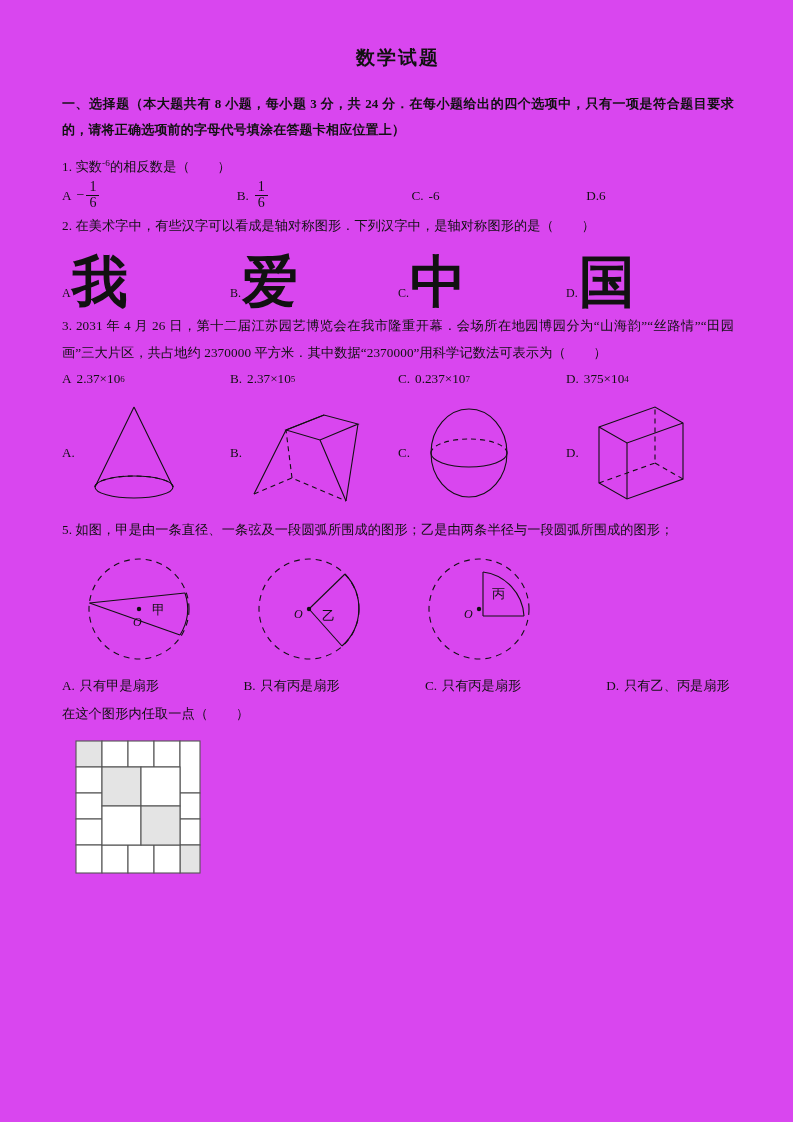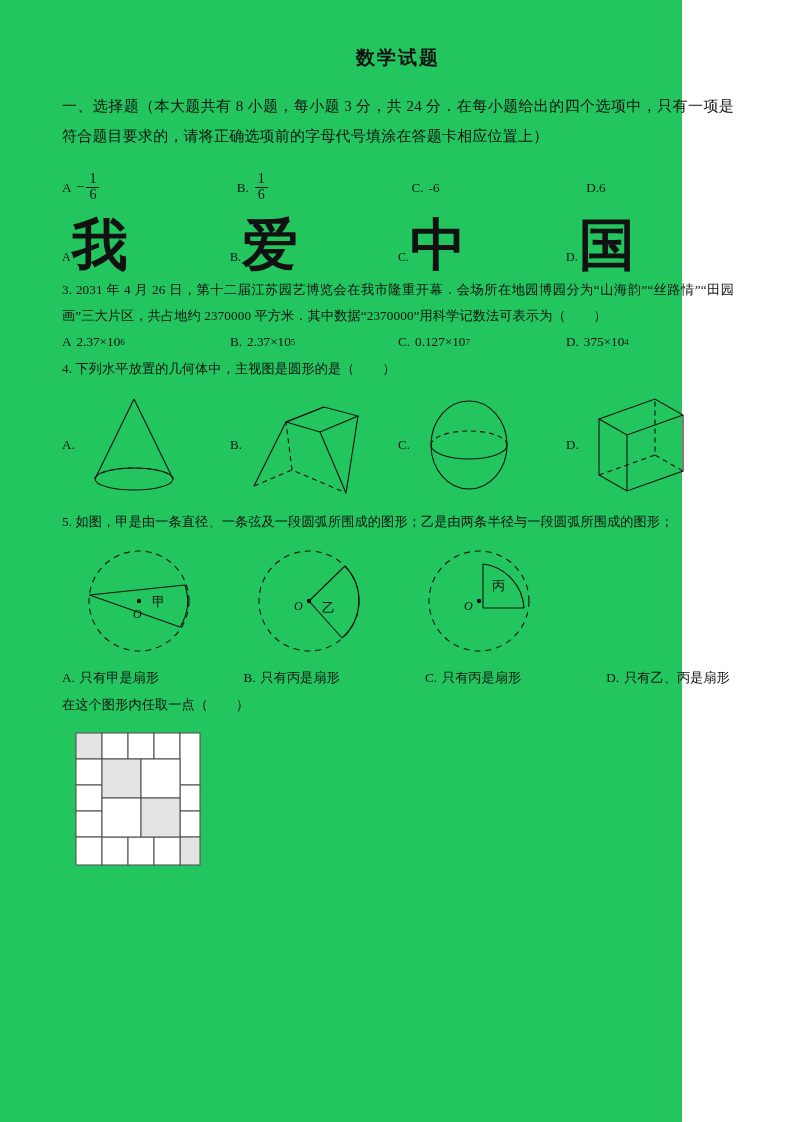--- a/index.html
+++ b/index.html
@@ -11,23 +11,23 @@
     width: 793px;
     height: 1122px;
     position: relative;
     font-family: "Liberation Serif", "DejaVu Serif", serif;
     color: #111111;
     overflow: hidden;
   }
   .page {
     position: absolute;
     left: 0; top: 0;
-    width: 682px;
+    width: 793px;
     height: 1122px;
-    background: #22c55e;
+    background: #d946ef;
   }
   .content {
     position: absolute;
     left: 62px;
     top: 46px;
     width: 672px;
   }
 
   
   .doc-title {
@@ -35,25 +35,25 @@
     font-size: 19px;
     font-weight: bold;
     letter-spacing: 2px;
     margin: 0 0 20px 0;
     line-height: 1.3;
     font-family: "Liberation Serif", "DejaVu Serif", serif;
   }
 
   
   .section-head {
-    font-size: 15px;
-    font-weight: normal;
+    font-size: 13px;
+    font-weight: bold;
     line-height: 2.05;
     text-align: justify;
-    margin: 0 0 20px 0;
+    margin: 0 0 10px 0;
     letter-spacing: 0.2px;
   }
 
   
   .q {
     margin: 0 0 2px 0;
   }
   .q-stem {
     font-size: 13.2px;
     line-height: 2.0;
@@ -179,20 +179,24 @@
 <body>
 
 <div class="page">
   <div class="content">
 
     <div class="doc-title">数学试题</div>
 
     <div class="section-head">一、选择题（本大题共有 8 小题，每小题 3 分，共 24 分．在每小题给出的四个选项中，只有一项是符合题目要求的，请将正确选项前的字母代号填涂在答题卡相应位置上）</div>
 
     <div class="q">
+      <div class="q-stem">
+        <span>1.</span>
+        <span>实数</span><sup class="sup-small">-6</sup><span>的相反数是（</span><span class="blank-paren">&nbsp;&nbsp;&nbsp;</span><span>）</span>
+      </div>
       <div class="opts opts-q1">
         <div class="opt">
           <span class="opt-lbl">A</span>
           <span class="neg-sign">−</span>
           <span class="frac">
             <span class="num">1</span>
             <span class="den">6</span>
           </span>
         </div>
         <div class="opt">
@@ -206,20 +210,24 @@
           <span class="opt-lbl">C.</span>
           <span>-6</span>
         </div>
         <div class="opt">
           <span class="opt-lbl">D.6</span>
         </div>
       </div>
     </div>
 
     <div class="q">
+      <div class="q-stem">
+        <span>2.</span>
+        <span>在美术字中，有些汉字可以看成是轴对称图形．下列汉字中，是轴对称图形的是（</span><span class="blank-paren">&nbsp;&nbsp;&nbsp;</span><span>）</span>
+      </div>
       <div class="hanzi-row">
         <div class="hanzi-cell">
           <span class="hanzi-lbl">A</span>
           <span class="hanzi">我</span>
         </div>
         <div class="hanzi-cell">
           <span class="hanzi-lbl">B.</span>
           <span class="hanzi">爱</span>
         </div>
         <div class="hanzi-cell">
@@ -248,40 +256,36 @@
         </div>
         <div class="opt">
           <span class="opt-lbl">B.</span>
           <span>2.37</span>
             <span>×</span>
             <span>10</span>
             <sup class="exp">5</sup>
         </div>
         <div class="opt">
           <span class="opt-lbl">C.</span>
-          <span>0.127</span>
+          <span>0.237</span>
             <span>×</span>
             <span>10</span>
             <sup class="exp">7</sup>
         </div>
         <div class="opt">
           <span class="opt-lbl">D.</span>
           <span>375</span>
             <span>×</span>
             <span>10</span>
             <sup class="exp">4</sup>
         </div>
       </div>
     </div>
 
     <div class="q">
-      <div class="q-stem">
-        <span>4.</span>
-        <span>下列水平放置的几何体中，主视图是圆形的是（</span><span class="blank-paren">&nbsp;&nbsp;&nbsp;</span><span>）</span>
-      </div>
       <div class="solids-row">
 
         <div class="solid-cell">
           <span class="solid-lbl">A.</span>
           <svg width="110" height="108" viewBox="0 0 110 108">
             <ellipse class="ln" cx="55" cy="88" rx="39" ry="11"></ellipse>
             <path class="ln-d" d="M16 88 A39 11 0 0 1 94 88"></path>
             <path class="ln" d="M55 8 L16 88 M55 8 L94 88"></path>
           </svg>
         </div>

